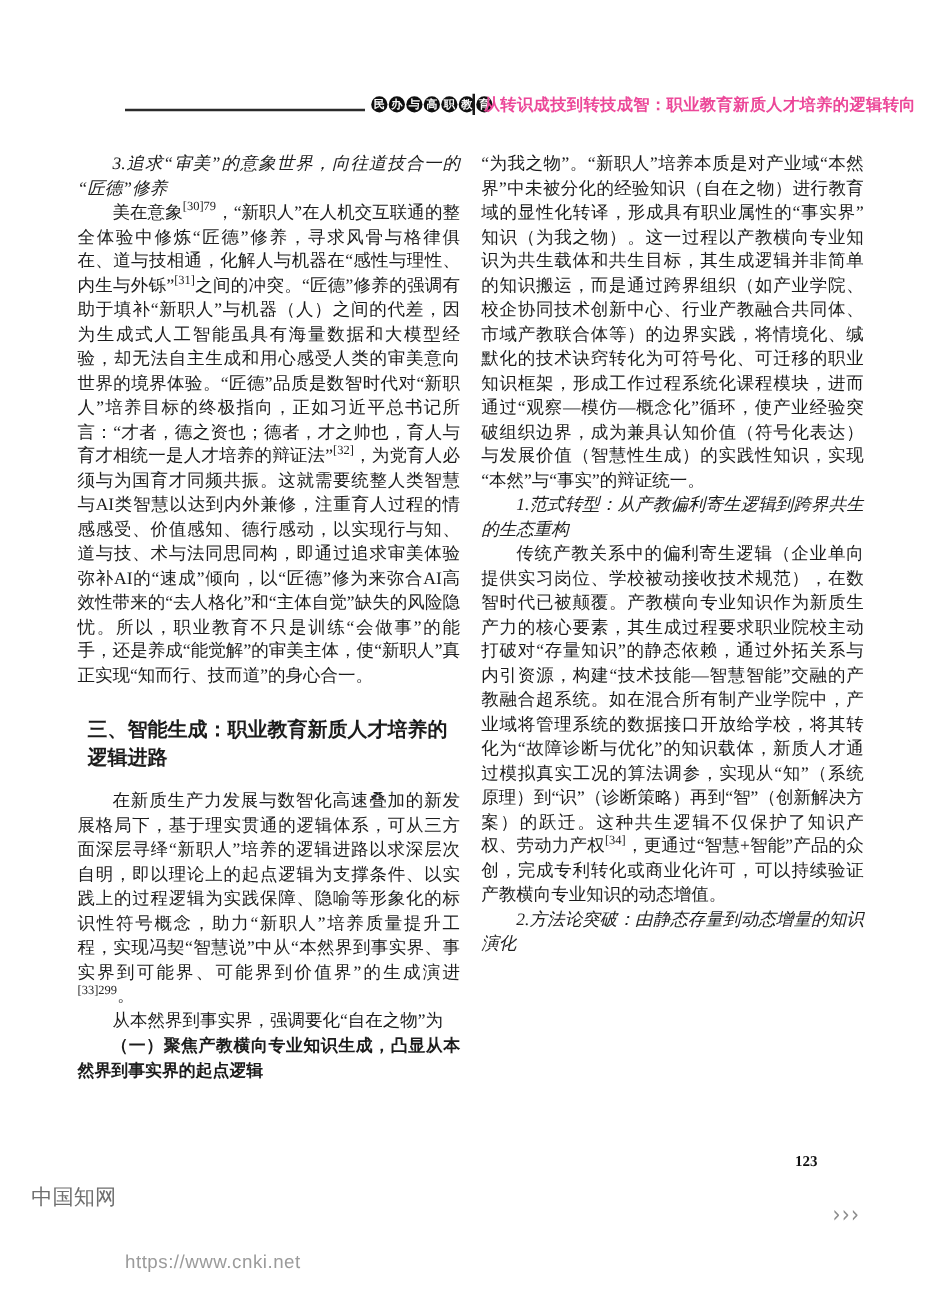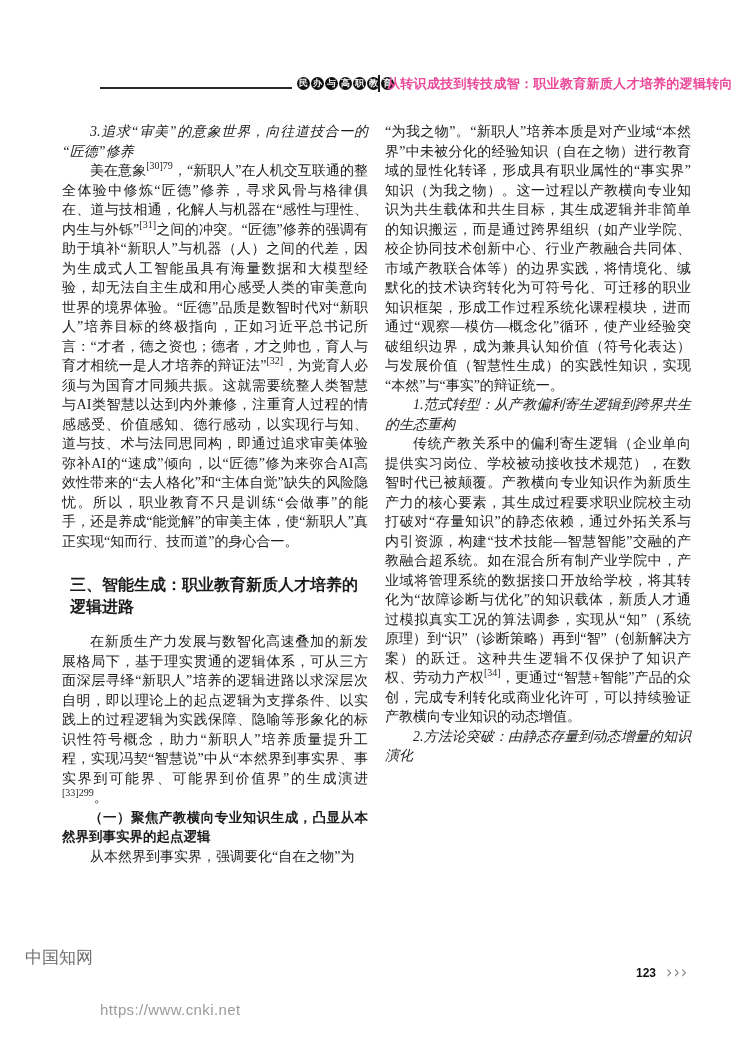--- a/index.html
+++ b/index.html
@@ -55,22 +55,22 @@
   .para.section {
     font-family: "Liberation Sans", "DejaVu Sans", sans-serif;
     font-weight: bold; font-size: 16px; line-height: 22px;
     text-align: left; text-indent: 0;
     margin: 23px 0 14px; padding: 0 8px;
   }
   sup { font-size: 10px; line-height: 0; vertical-align: super; }
 
   
   .page-number {
-    position: absolute; left: 636px; top: 966px;
-    font-family: Liberation Sans, sans-serif;
+    position: absolute; left: 636px; top: 922px;
+    font-family: Liberation Serif, serif;
     font-size: 12px; font-weight: bold; color: #101010;
   }
   .chevrons {
     position: absolute; left: 666px; top: 962px;
     font-family: "DejaVu Sans", sans-serif;
     font-size: 16px; color: #8d8d8d; letter-spacing: 1px;
     transform: scaleY(1.15);
   }
   .watermark-name {
     position: absolute; left: 25px; top: 946px;
@@ -102,22 +102,22 @@
     <div class="header-divider"></div>
     <div class="header-title">从转识成技到转技成智：职业教育新质人才培养的逻辑转向</div>
   </div>
 
   <div class="columns">
     <div class="column">
         <p class="para kaiti"><span>3.追求“审美”的意象世界，向往道技合一的“匠德”修养</span></p>
         <p class="para body"><span>美在意象</span><sup>[30]79</sup><span>，“新职人”在人机交互联通的整全体验中修炼“匠德”修养，寻求风骨与格律俱在、道与技相通，化解人与机器在“感性与理性、内生与外铄”</span><sup>[31]</sup><span>之间的冲突。“匠德”修养的强调有助于填补“新职人”与机器（人）之间的代差，因为生成式人工智能虽具有海量数据和大模型经验，却无法自主生成和用心感受人类的审美意向世界的境界体验。“匠德”品质是数智时代对“新职人”培养目标的终极指向，正如习近平总书记所言：“才者，德之资也；德者，才之帅也，育人与育才相统一是人才培养的辩证法”</span><sup>[32]</sup><span>，为党育人必须与为国育才同频共振。这就需要统整人类智慧与AI类智慧以达到内外兼修，注重育人过程的情感感受、价值感知、德行感动，以实现行与知、道与技、术与法同思同构，即通过追求审美体验弥补AI的“速成”倾向，以“匠德”修为来弥合AI高效性带来的“去人格化”和“主体自觉”缺失的风险隐忧。所以，职业教育不只是训练“会做事”的能手，还是养成“能觉解”的审美主体，使“新职人”真正实现“知而行、技而道”的身心合一。</span></p>
         <p class="para section"><span>三、智能生成：职业教育新质人才培养的逻辑进路</span></p>
         <p class="para body"><span>在新质生产力发展与数智化高速叠加的新发展格局下，基于理实贯通的逻辑体系，可从三方面深层寻绎“新职人”培养的逻辑进路以求深层次自明，即以理论上的起点逻辑为支撑条件、以实践上的过程逻辑为实践保障、隐喻等形象化的标识性符号概念，助力“新职人”培养质量提升工程，实现冯契“智慧说”中从“本然界到事实界、事实界到可能界、可能界到价值界”的生成演进</span><sup>[33]299</sup><span>。</span></p>
+        <p class="para body"><span>从本然界到事实界，强调要化“自在之物”为</span></p>
         <p class="para boldsub"><span>（一）聚焦产教横向专业知识生成，凸显从本然界到事实界的起点逻辑</span></p>
-        <p class="para body"><span>从本然界到事实界，强调要化“自在之物”为</span></p>
       </div>
     <div class="column">
         <p class="para cont"><span>“为我之物”。“新职人”培养本质是对产业域“本然界”中未被分化的经验知识（自在之物）进行教育域的显性化转译，形成具有职业属性的“事实界”知识（为我之物）。这一过程以产教横向专业知识为共生载体和共生目标，其生成逻辑并非简单的知识搬运，而是通过跨界组织（如产业学院、校企协同技术创新中心、行业产教融合共同体、市域产教联合体等）的边界实践，将情境化、缄默化的技术诀窍转化为可符号化、可迁移的职业知识框架，形成工作过程系统化课程模块，进而通过“观察—模仿—概念化”循环，使产业经验突破组织边界，成为兼具认知价值（符号化表达）与发展价值（智慧性生成）的实践性知识，实现“本然”与“事实”的辩证统一。</span></p>
         <p class="para kaiti"><span>1.范式转型：从产教偏利寄生逻辑到跨界共生的生态重构</span></p>
         <p class="para body"><span>传统产教关系中的偏利寄生逻辑（企业单向提供实习岗位、学校被动接收技术规范），在数智时代已被颠覆。产教横向专业知识作为新质生产力的核心要素，其生成过程要求职业院校主动打破对“存量知识”的静态依赖，通过外拓关系与内引资源，构建“技术技能—智慧智能”交融的产教融合超系统。如在混合所有制产业学院中，产业域将管理系统的数据接口开放给学校，将其转化为“故障诊断与优化”的知识载体，新质人才通过模拟真实工况的算法调参，实现从“知”（系统原理）到“识”（诊断策略）再到“智”（创新解决方案）的跃迁。这种共生逻辑不仅保护了知识产权、劳动力产权</span><sup>[34]</sup><span>，更通过“智慧+智能”产品的众创，完成专利转化或商业化许可，可以持续验证产教横向专业知识的动态增值。</span></p>
         <p class="para kaiti"><span>2.方法论突破：由静态存量到动态增量的知识演化</span></p>
       </div>
   </div>
 
   <div class="page-number">123</div>

